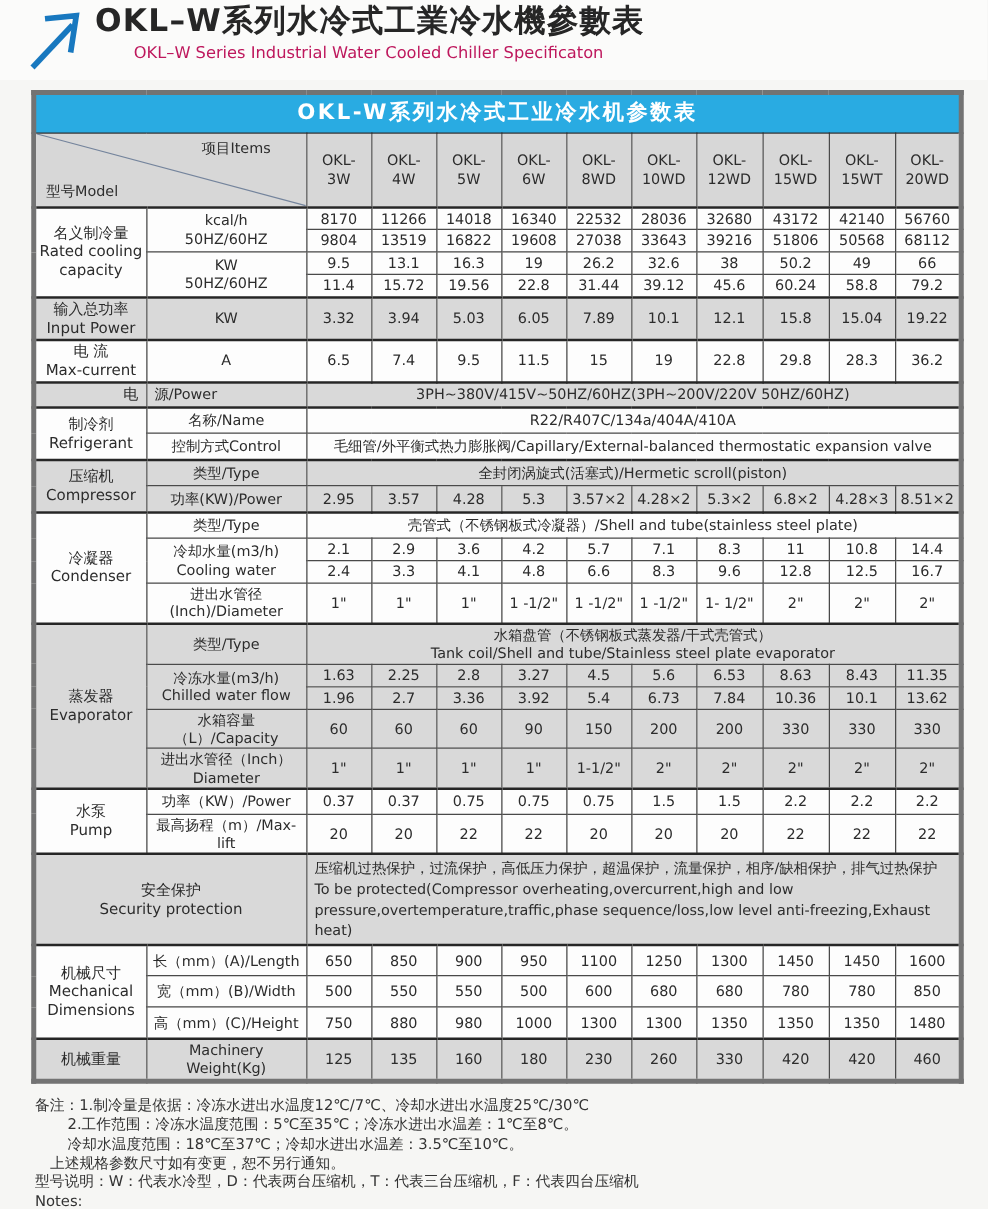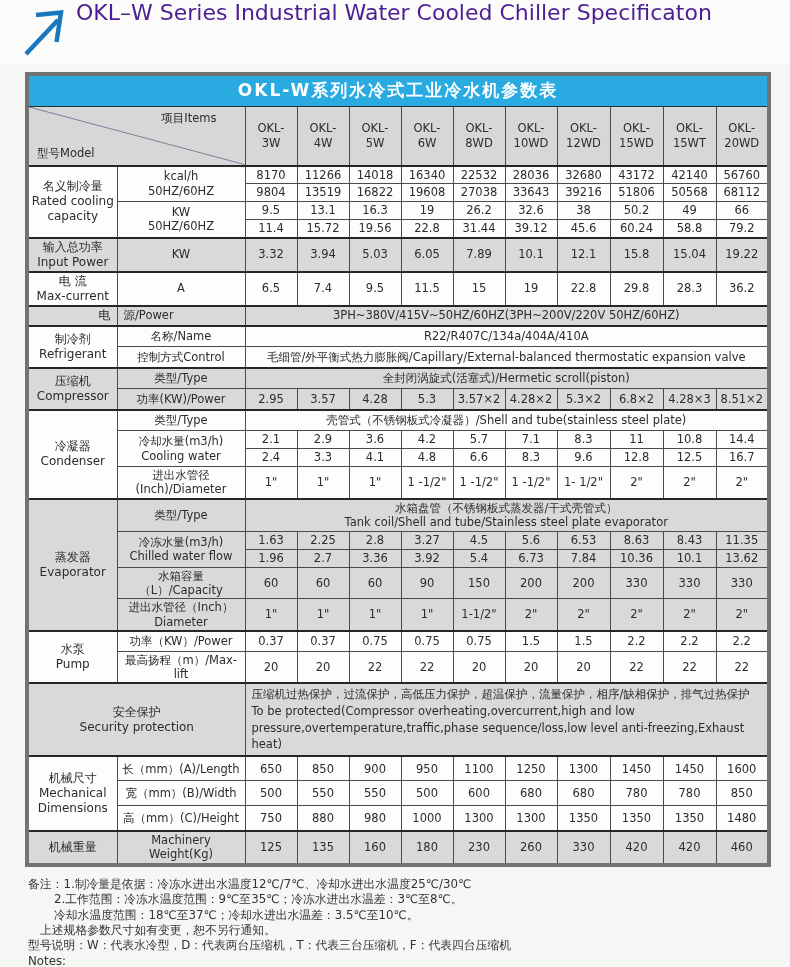--- a/index.html
+++ b/index.html
@@ -9,21 +9,21 @@
     font-family:"DejaVu Sans","Liberation Sans",sans-serif;
     color:#2b2b2b;
     -webkit-font-smoothing:antialiased;
     overflow:hidden;
   }
   
   .page-header{position:relative;height:64px;background:#fbfbfa;}
   .logo{position:absolute;left:20px;top:6px;width:50px;height:52px;}
   .titles{position:absolute;left:76px;top:2px;}
   .title-cn{font-size:25px;font-weight:700;letter-spacing:1px;color:#262626;line-height:30px;}
-  .title-en{font-size:22px;font-weight:500;color:#4c1d95;line-height:22px;}
+  .title-en{font-size:13px;font-weight:500;color:#be185d;line-height:22px;margin-left:31px;}
   
   .table-wrap{margin:8px 25px 0 25px;}
   table{
     border-collapse:collapse;table-layout:fixed;width:740px;
     border:4px solid #737373;
     font-size:11.5px;color:#2c2c2c;
   }
   td{
     border:1px solid #4a4a4a;
     text-align:center;vertical-align:middle;
@@ -59,20 +59,21 @@
 </style>
 </head>
 <body>
 
 <div class="page-header">
   <svg class="logo" viewBox="0 0 50 52">
     <path d="M6,48 L38,14" stroke="#1878bf" stroke-width="4.5" fill="none"></path>
     <path d="M16,9 L41,6.5 L36.5,36" stroke="#1878bf" stroke-width="4.5" fill="none" stroke-linejoin="miter"></path>
   </svg>
   <div class="titles">
+    <div class="title-cn">OKL–W系列水冷式工業冷水機參數表</div>
     <div class="title-en">OKL–W Series Industrial Water Cooled Chiller Specificaton</div>
   </div>
 </div>
 
 <div class="table-wrap">
   <table>
     <colgroup>
         <col style="width: 90px;">
         <col style="width: 128px;">
         <col style="width: 52px;">
@@ -436,18 +437,18 @@
           <td>420</td>
           <td>420</td>
           <td>460</td>
         </tr>
       </tbody>
   </table>
 </div>
 
 <div class="notes">
     <div class="note ind0">备注：1.制冷量是依据：冷冻水进出水温度12℃/7℃、冷却水进出水温度25℃/30℃</div>
-    <div class="note ind2">2.工作范围：冷冻水温度范围：9℃至35℃；冷冻水进出水温差：3℃至8℃。</div>
+    <div class="note ind2">2.工作范围：冷冻水温度范围：5℃至35℃；冷冻水进出水温差：1℃至8℃。</div>
     <div class="note ind2">冷却水温度范围：18℃至37℃；冷却水进出水温差：3.5℃至10℃。</div>
     <div class="note ind1">上述规格参数尺寸如有变更，恕不另行通知。</div>
     <div class="note ind0">型号说明：W：代表水冷型，D：代表两台压缩机，T：代表三台压缩机，F：代表四台压缩机</div>
     <div class="note ind0">Notes:</div>
   </div>
 
 </body></html>

